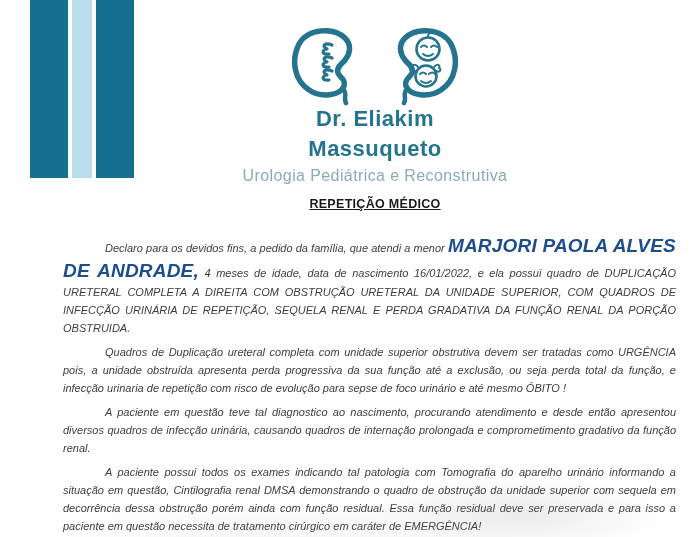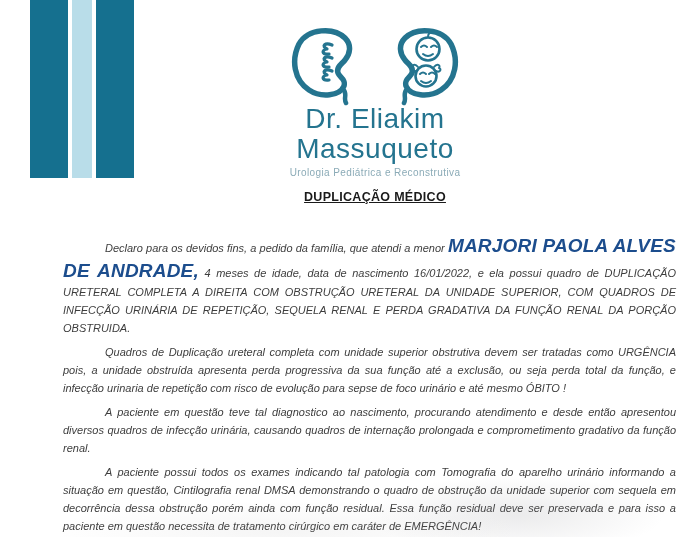--- a/index.html
+++ b/index.html
@@ -26,29 +26,29 @@
     left: 225px;
     top: 26px;
     width: 300px;
     text-align: center;
   }
   .logo { display: block; margin: 0 auto; }
   .logo-stroke path, .logo-stroke circle { stroke: var(--color-logo-teal); fill: none; }
   .doctor-name {
     margin-top: -2px;
     color: var(--color-logo-teal);
-    font-size: 28px;
+    font-size: 22px;
     line-height: 30px;
-    font-weight: 400;
+    font-weight: 700;
     letter-spacing: 0.5px;
   }
   .tagline {
     margin-top: 3px;
     color: var(--color-tagline-teal);
-    font-size: 10px;
+    font-size: 16px;
     letter-spacing: 0.4px;
   }
   .report-title {
     display: inline-block;
     margin-top: 12px;
     color: var(--color-title-black);
     font-size: 12.5px;
     font-weight: bold;
     text-decoration: underline;
     letter-spacing: 0.3px;
@@ -121,21 +121,21 @@
         <path stroke-width="2" d="M130,48 q3,-3 6,0 M139,48 q3,-3 6,0"></path>
         <path stroke-width="2" d="M131,55 q5,4 10,0"></path>
       </g>
     </svg>
     <div class="doctor-name">
       <div>Dr. Eliakim</div>
       <div>Massuqueto</div>
     </div>
     <div class="tagline">Urologia Pediátrica e Reconstrutiva</div>
     <div>
-      <span class="report-title">DUPLICAÇÃO MÉDICO</span>
+      <span class="report-title">REPETIÇÃO MÉDICO</span>
     </div>
   </div>
 
   <div class="body-text">
     <p><span>Declaro para os devidos fins, a pedido da família, que atendi a menor </span><span class="patient-name">MARJORI PAOLA ALVES DE ANDRADE,</span><span> 4 meses de idade, data de nascimento 16/01/2022, e ela possui quadro de </span><span>DUPLICAÇÃO URETERAL COMPLETA A DIREITA COM OBSTRUÇÃO URETERAL DA UNIDADE SUPERIOR, COM QUADROS DE INFECÇÃO URINÁRIA DE REPETIÇÃO, SEQUELA RENAL E PERDA GRADATIVA DA FUNÇÃO RENAL DA PORÇÃO OBSTRUIDA.</span></p>
     <p>Quadros de Duplicação ureteral completa com unidade superior obstrutiva devem ser tratadas como URGÊNCIA pois, a unidade obstruída apresenta perda progressiva da sua função até a exclusão, ou seja perda total da função, e infecção urinaria de repetição com risco de evolução para sepse de foco urinário e até mesmo ÓBITO !</p>
     <p>A paciente em questão teve tal diagnostico ao nascimento, procurando atendimento e desde então apresentou diversos quadros de infecção urinária, causando quadros de internação prolongada e comprometimento gradativo da função renal.</p>
     <p>A paciente possui todos os exames indicando tal patologia com Tomografia do aparelho urinário informando a situação em questão, Cintilografia renal DMSA demonstrando o quadro de obstrução da unidade superior com sequela em decorrência dessa obstrução porém ainda com função residual. Essa função residual deve ser preservada e para isso a paciente em questão necessita de tratamento cirúrgico em caráter de EMERGÊNCIA!</p>
   </div>
 

